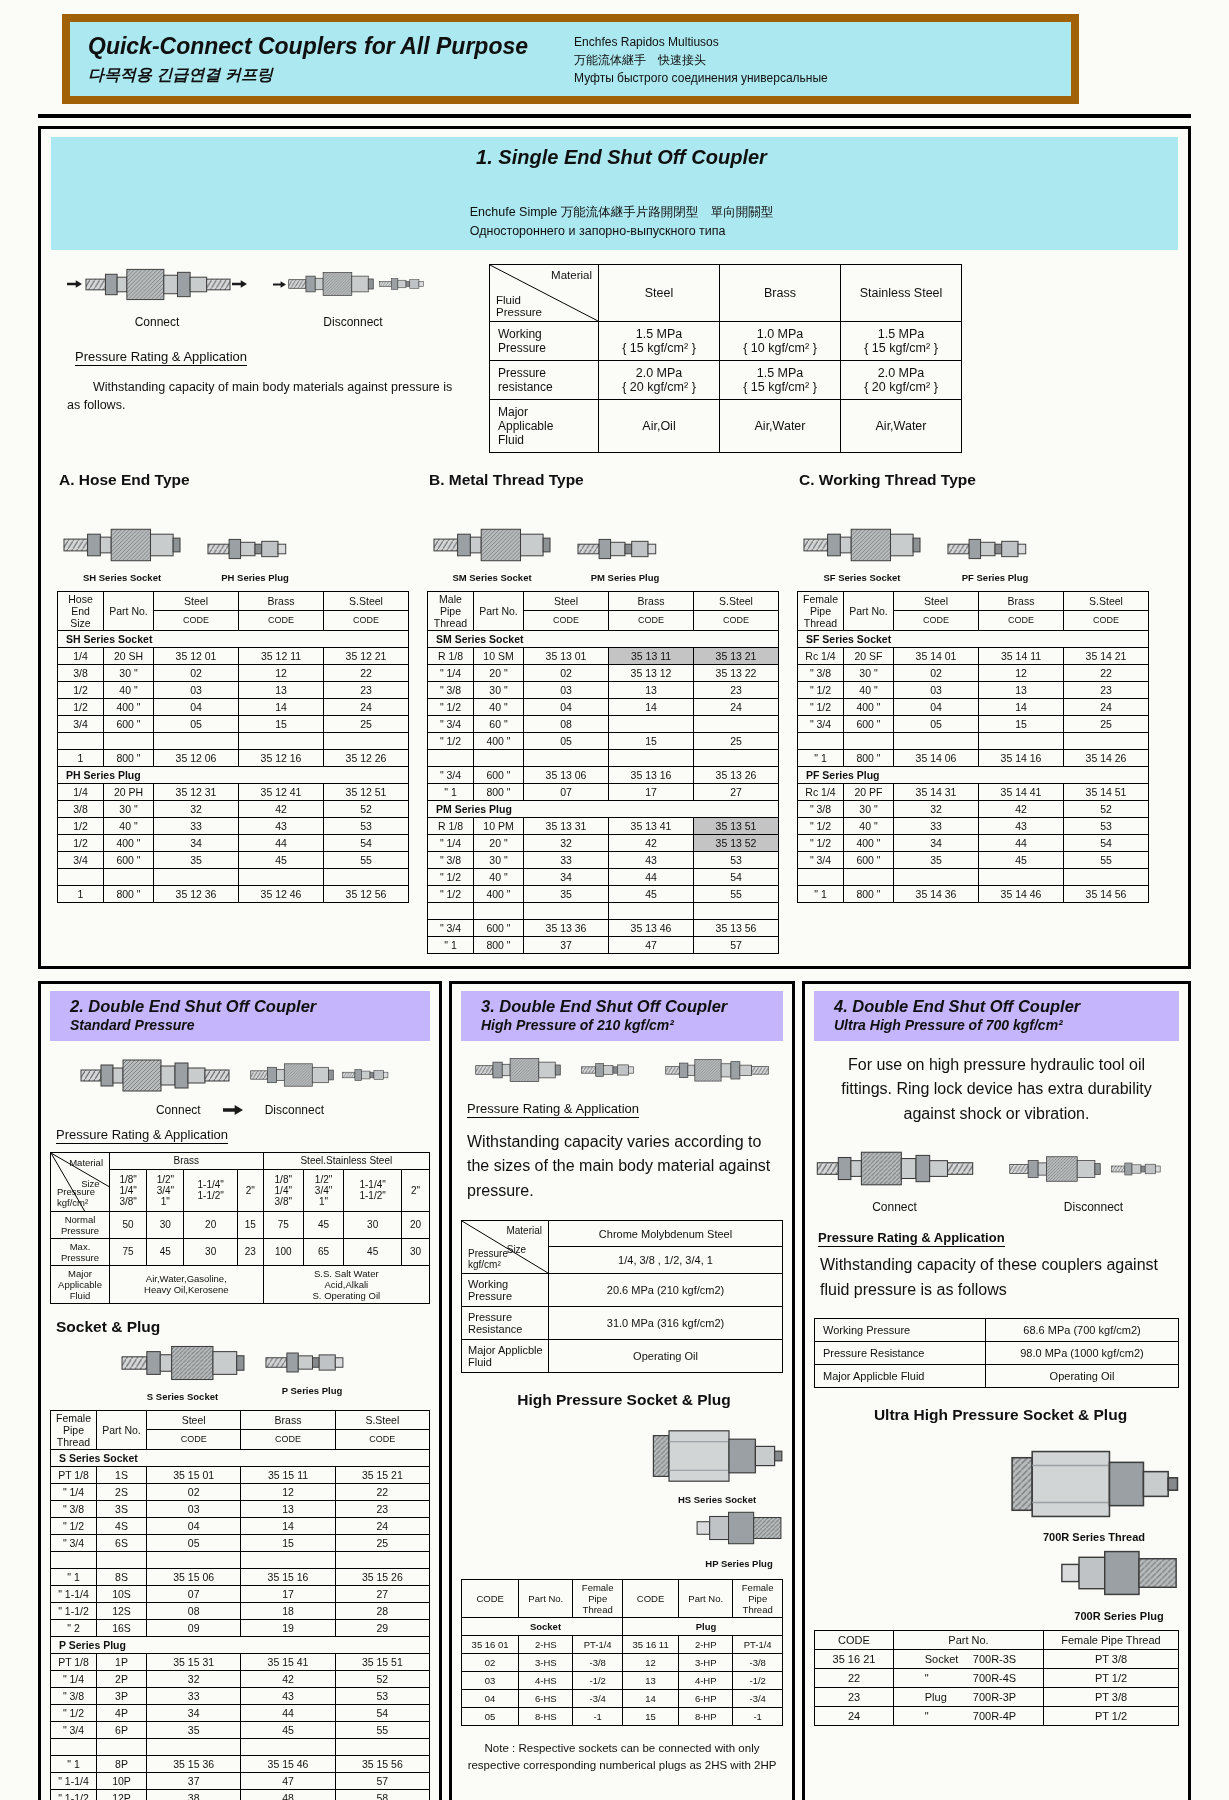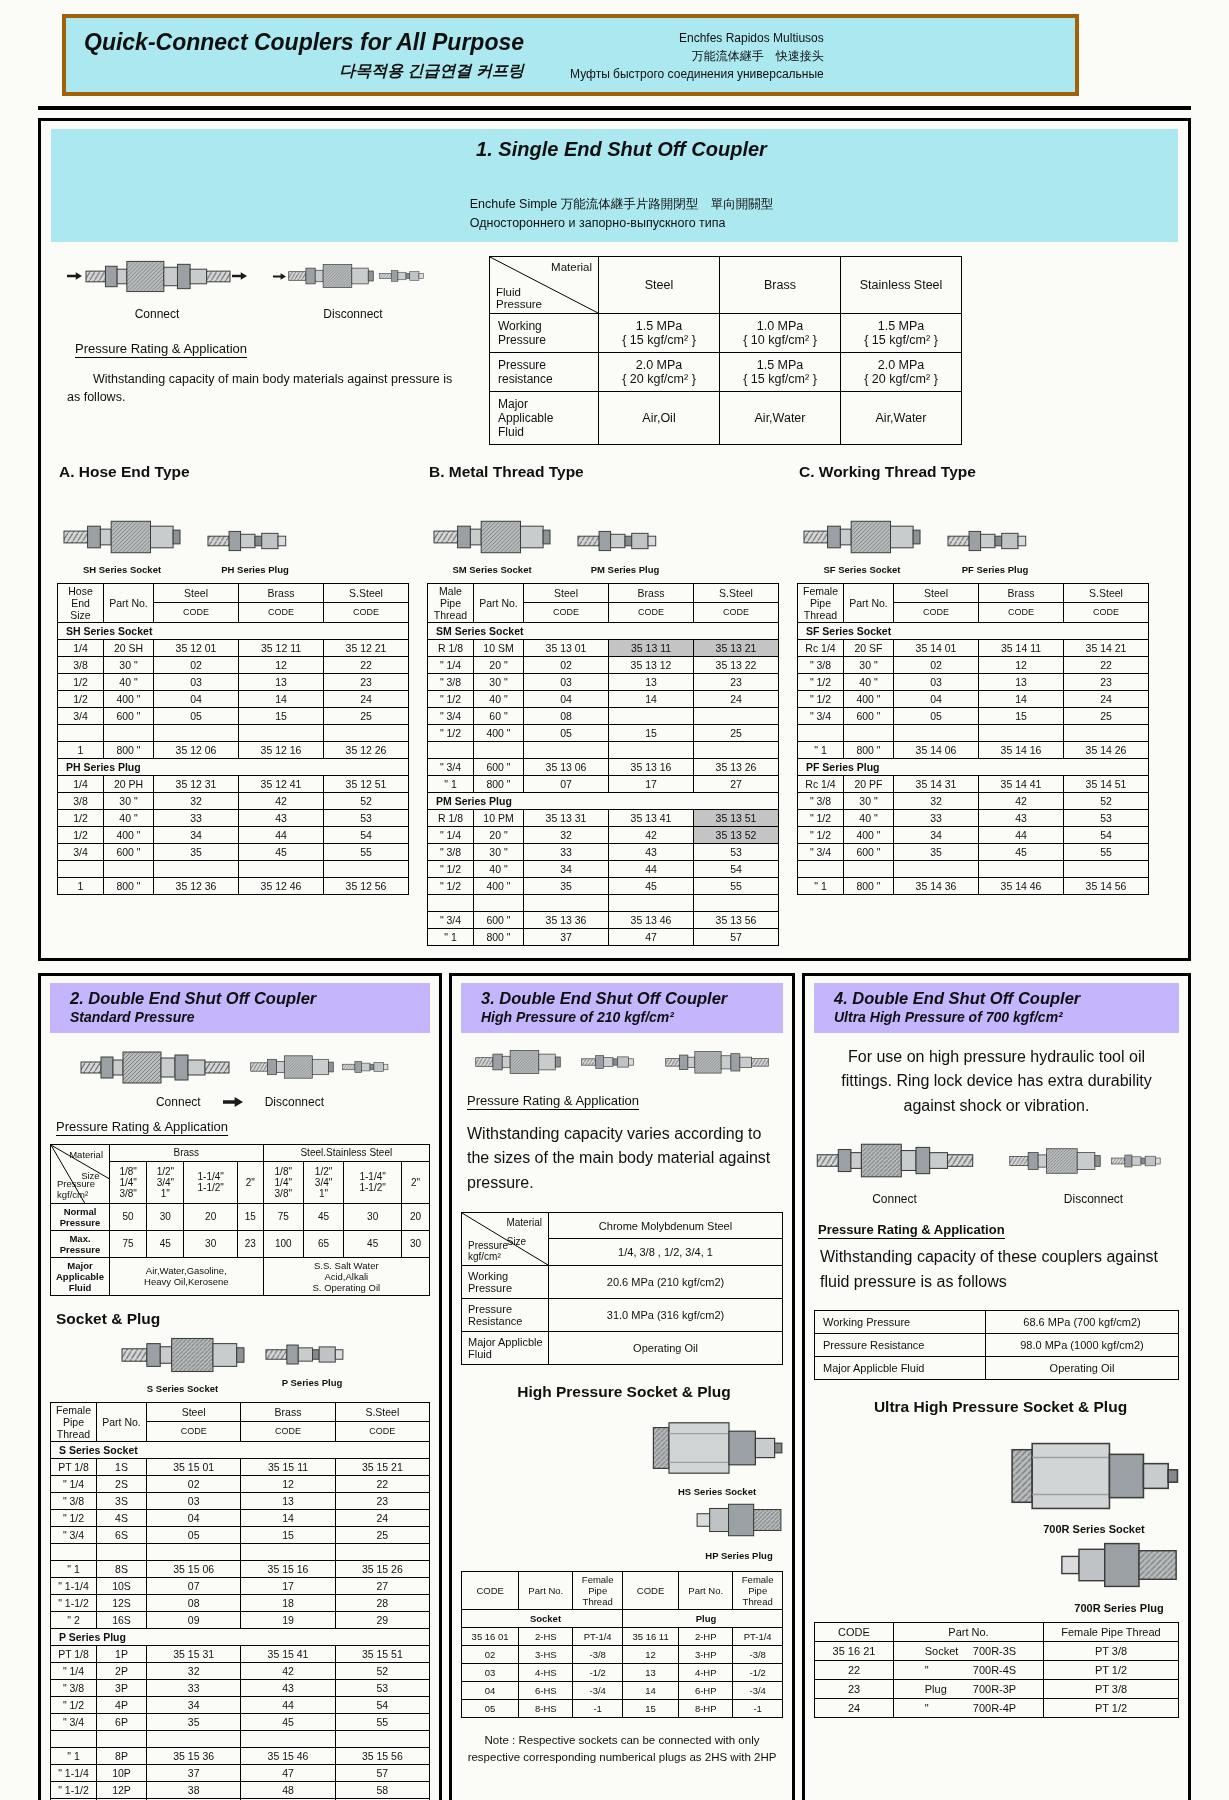--- a/index.html
+++ b/index.html
@@ -3,22 +3,22 @@
 <meta charset="utf-8">
 <title>Quick-Connect Couplers</title>
 <style>
   html,body { margin:0; padding:0; }
   body {
     width:1229px; height:1800px; position:relative; overflow:hidden;
     background:#fbfbf7; color:#101010;
     font-family:"Liberation Sans", sans-serif;
   }
   
-  .masthead { margin:14px 150px 0 62px; border:4px solid #a16207; background:#abe8ef;
-    display:flex; align-items:center; gap:46px; padding:9px 18px;text-align:right; }
+  .masthead { margin:14px 150px 0 62px; border:8px solid #a16207; background:#abe8ef;
+    display:flex; align-items:center; gap:46px; padding:9px 18px; }
   .mh-title { font-size:23px; font-weight:bold; font-style:italic; white-space:nowrap; }
   .mh-kr { font-size:16px; font-weight:bold; font-style:italic; margin-top:5px; }
   .mh-right { font-size:12px; line-height:1.5; padding-top:2px; }
   .toprule { height:4px; background:#000; margin:10px 38px 8px; }
 
   
   section { background:transparent; }
   .pre { white-space:pre-line; }
   table.t { border-collapse:collapse; }
   .t th,.t td { border:1px solid #000; text-align:center; vertical-align:middle; font-weight:normal; }
@@ -65,21 +65,21 @@
   .s2box { width:380px; }
   .s3box { width:322px; }
   .s4box { flex:1; }
   .cyanbar2 { background:#c4b5fd; padding:6px 20px 8px; }
   .cb-l1 { font-size:16.5px; font-weight:bold; font-style:italic; }
   .cb-l2 { font-size:14px; font-weight:bold; font-style:italic; margin-top:1px; }
   .figrow2 { display:flex; justify-content:center; align-items:center; gap:20px; margin-top:14px; }
   .connline { display:flex; justify-content:center; align-items:center; gap:12px; font-size:12px; margin-top:8px; }
   .ptable2 { font-size:10px; width:100%; margin-top:8px; }
   .ptable2 th,.ptable2 td { padding:2px 1px; }
-  .ptable2 .lbl { font-size:9.5px;font-weight:bold; }
+  .ptable2 .lbl { font-size:9.5px; }
   .ptable2 .diag { width:58px; height:58px; font-size:9.5px; }
   .ptable2 .fluid { font-size:9.5px; }
   .s2box .h3 { margin:14px 0 2px 6px; }
   .s2box .note { margin-top:12px; padding:0 2px; }
   .para { font-size:16px; line-height:1.55; margin-top:12px; padding:0 6px; }
   .spec3 { font-size:11px; width:100%; margin-top:10px; }
   .spec3 td { padding:4px 4px; }
   .spec3 .lbl { text-align:left; padding-left:6px; }
   .spec3 .diag { width:86px; font-size:10px; }
   .hpt { width:100%; font-size:9.5px; margin-top:10px; }
@@ -1321,21 +1321,21 @@
           </tr>
 
       </tbody>
     </table>
     <div class="h3" style="text-align:center;">Ultra High Pressure Socket &amp; Plug</div>
     <div class="gapfig" style="margin-top:20px;">
       <div class="fig">
         <svg width="170" height="80">
             <use href="#bigsock"></use>
           </svg>
-        <div class="capb" style="font-size:11px;">700R Series Socket</div>
+        <div class="capb" style="font-size:11px;">700R Series Thread</div>
       </div>
       <div class="fig">
         <svg width="120" height="60">
             <use href="#bigplug"></use>
           </svg>
         <div class="capb" style="font-size:11px;">700R Series Plug</div>
       </div>
     </div>
     <table class="t t700">
       <thead>

